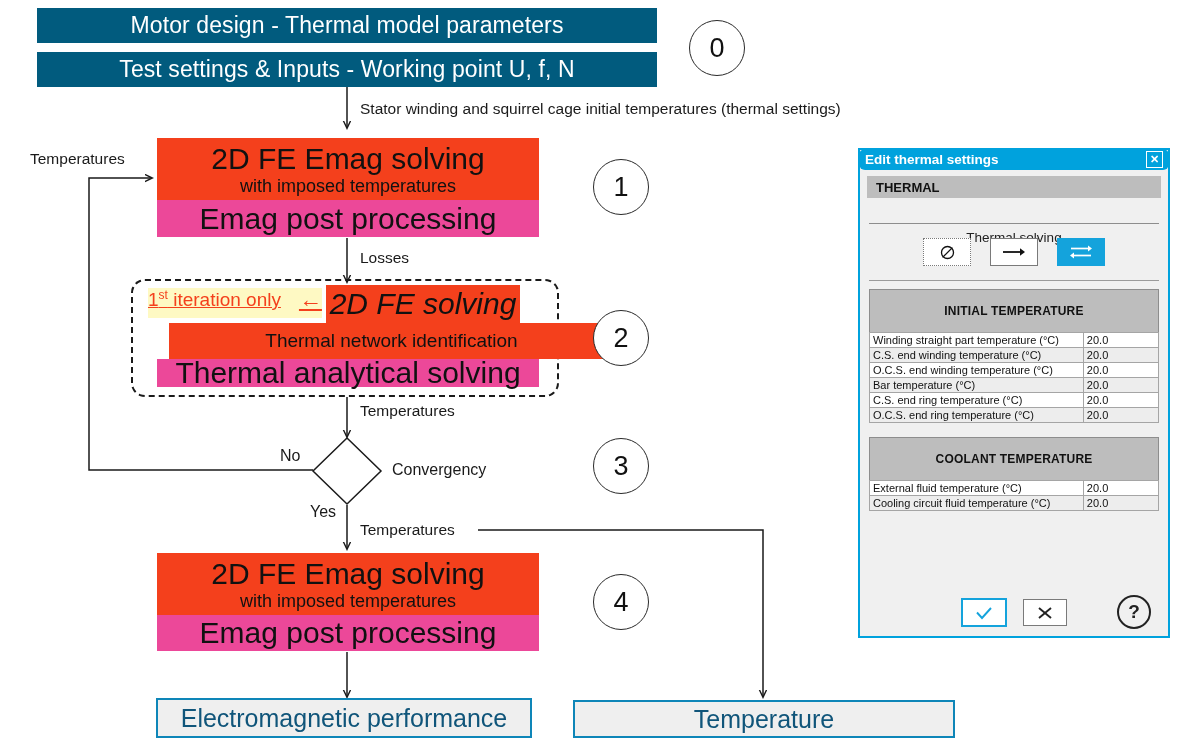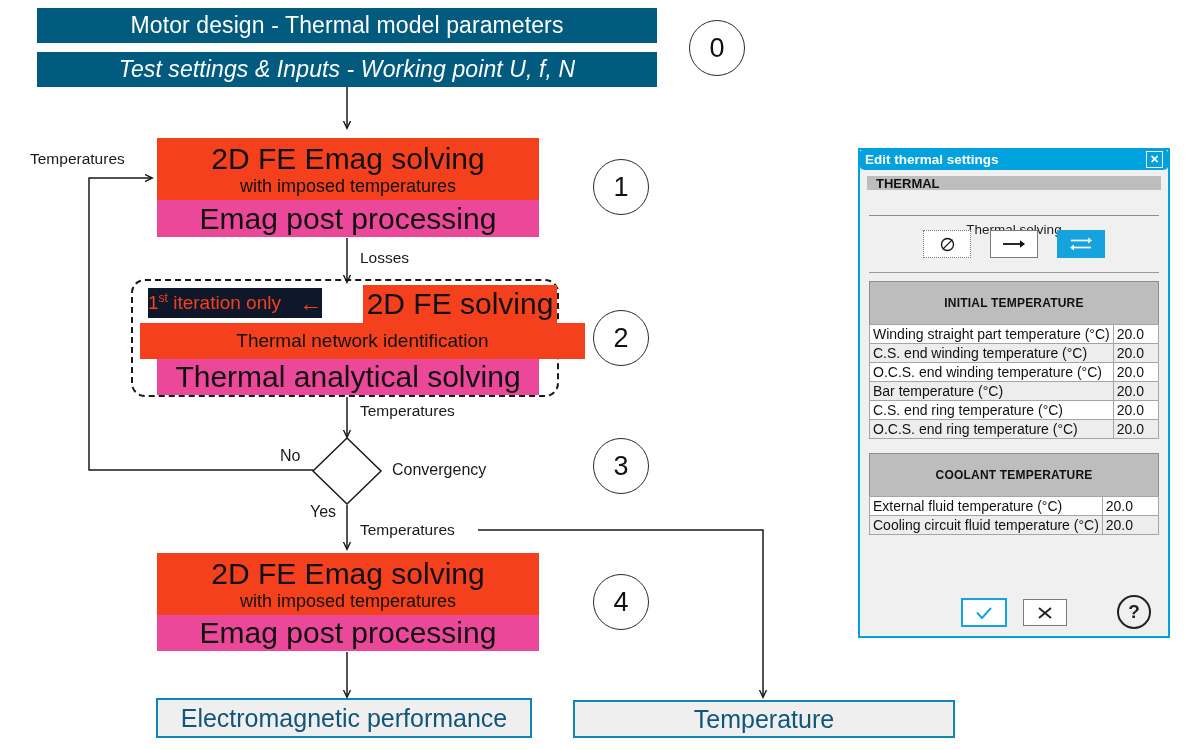--- a/index.html
+++ b/index.html
@@ -56,22 +56,22 @@
     display:flex;align-items:center;justify-content:center;
     font-size:27px;color:#111;background:#fff;
   }
 
   
   .edge-label{font-size:15.5px;color:#1a1a1a;white-space:nowrap;}
   .edge-label.big{font-size:16px;}
 
   
   .iter-note{
-    background:#0f172a;color:#F4401C;font-size:19px;white-space:nowrap;
-    display:flex;align-items:center;
+    background:#fef9c3;color:#F4401C;font-size:19px;white-space:nowrap;
+    display:flex;text-decoration:underline;
   }
   .iter-note sup{font-size:12px;vertical-align:super;}
   .iter-arrow{color:#F4401C;font-size:23px;margin-left:18px;line-height:1;}
 
   
   #wires{position:absolute;left:0;top:0;width:1185px;height:750px;pointer-events:none;}
 
   
   .dialog{
     position:absolute;background:#F0F0F0;
@@ -83,21 +83,21 @@
     height:21px;display:flex;align-items:center;padding:0 6px;
     justify-content:space-between;
     border-radius:6px;
   }
   .dlg-close{
     width:15px;height:15px;border:1.5px solid #ffffff;color:#ffffff;
     font-size:11px;line-height:11px;display:flex;align-items:center;justify-content:center;
     font-weight:bold;
   }
   .dlg-tabbar{
-    background:#BDBDBD;height:14px;display:flex;align-items:center;
+    background:#BDBDBD;height:22px;display:flex;align-items:center;
     padding:0 9px;font-size:13px;font-weight:bold;color:#111;
     margin:6px 8px 0 8px;
   }
   .fieldset{
     margin:16px 10px 0 10px;position:relative;height:62px;
   }
   .fs-line{
     position:absolute;top:9px;left:0;right:0;height:1px;background:#8d8d8d;
   }
   .fs-legend{
@@ -115,21 +115,21 @@
   .tool-btn.dotted{border:1.4px dotted #7a7a7a;}
   .tool-btn.active{background:#14A3DC;border:1.4px solid #14A3DC;}
   .divider{height:1px;background:#9a9a9a;margin:4px 10px 0 10px;}
 
   .tbl{margin:8px 10px 0 10px;border:1px solid #8d8d8d;border-collapse:collapse;width:calc(100% - 20px);}
   .tbl caption{
     background:#BDBDBD;color:#111;font-size:12px;font-weight:bold;
     padding:14px 0;border:1px solid #8d8d8d;border-bottom:none;letter-spacing:.2px;
   }
   .tbl td{
-    font-size:14px;color:#111;padding:1px 3px;border:1px solid #a5a5a5;
+    font-size:11px;color:#111;padding:1px 3px;border:1px solid #a5a5a5;
     white-space:nowrap;
   }
   .tbl td.lbl{background:#ffffff;width:74%;}
   .tbl tr:nth-child(even) td.lbl{background:#EDEDED;}
   .tbl td.val{background:#ffffff;}
   .tbl tr:nth-child(even) td.val{background:#EDEDED;}
 
   .dlg-footer{
     position:absolute;left:0;right:0;bottom:10px;
     display:flex;align-items:center;justify-content:center;gap:16px;
@@ -174,27 +174,30 @@
 
       <path d="M313,470 L89,470 L89,178 L152,178" marker-end="url(#ah)"></path>
 
       <path d="M478,530 L763,530 L763,697" marker-end="url(#ah)"></path>
     </g>
   </svg>
 
   <div class="abs hdr-bar" style="left:37px;top:8px;width:620px;height:35px;">
     <span>Motor design - Thermal model parameters</span>
   </div>
-  <div class="abs hdr-bar" style="left:37px;top:52px;width:620px;height:35px;font-style:italic;">
+  <div class="abs hdr-bar" style="left:37px;top:52px;width:620px;height:35px;">
     <span>Test settings &amp; Inputs - Working point U, f, N</span>
   </div>
   <div class="abs step-circle" style="left:689px;top:20px;width:56px;height:56px;">
     <span>0</span>
   </div>
 
+  <div class="abs edge-label" style="left:360px;top:100px;">
+    <span>Stator winding and squirrel cage initial temperatures (thermal settings)</span>
+  </div>
 
   <div class="abs edge-label" style="left:30px;top:150px;">
     <span>Temperatures</span>
   </div>
 
   <div class="abs box-orange" style="left:157px;top:138px;width:382px;height:62px;">
     <div class="ttl-1">2D FE Emag solving</div>
     <div class="ttl-2">with imposed temperatures</div>
   </div>
   <div class="abs box-grey ttl-1" style="left:157px;top:200px;width:382px;height:37px;">
@@ -203,35 +206,35 @@
   <div class="abs step-circle" style="left:593px;top:159px;width:56px;height:56px;">
     <span>1</span>
   </div>
 
   <div class="abs edge-label" style="left:360px;top:249px;">
     <span>Losses</span>
   </div>
 
   <div class="abs dash-group" style="left:131px;top:279px;width:428px;height:118px;"></div>
 
-  <div class="abs box-orange" style="left:363px;top:285px;width:194px;height:38px;">
+  <div class="abs box-orange" style="left:326px;top:285px;width:194px;height:38px;font-style:italic;">
     <div class="ttl-1">2D FE solving</div>
   </div>
 
   <div class="abs iter-note" style="left:148px;top:288px;height:30px;">
     <span>
       <span>1</span><sup>st</sup><span> iteration only</span>
     </span>
     <span class="iter-arrow">←</span>
   </div>
 
-  <div class="abs box-orange" style="left:140px;top:323px;width:445px;height:36px;">
+  <div class="abs box-orange" style="left:169px;top:323px;width:445px;height:36px;">
     <div class="ttl-2" style="font-size:19px;">Thermal network identification</div>
   </div>
-  <div class="abs box-grey ttl-1" style="left:157px;top:359px;width:382px;height:36px;">
+  <div class="abs box-grey ttl-1" style="left:157px;top:359px;width:382px;height:28px;">
     <span>Thermal analytical solving</span>
   </div>
   <div class="abs step-circle" style="left:593px;top:310px;width:56px;height:56px;">
     <span>2</span>
   </div>
 
   <div class="abs edge-label" style="left:360px;top:402px;">
     <span>Temperatures</span>
   </div>
 

